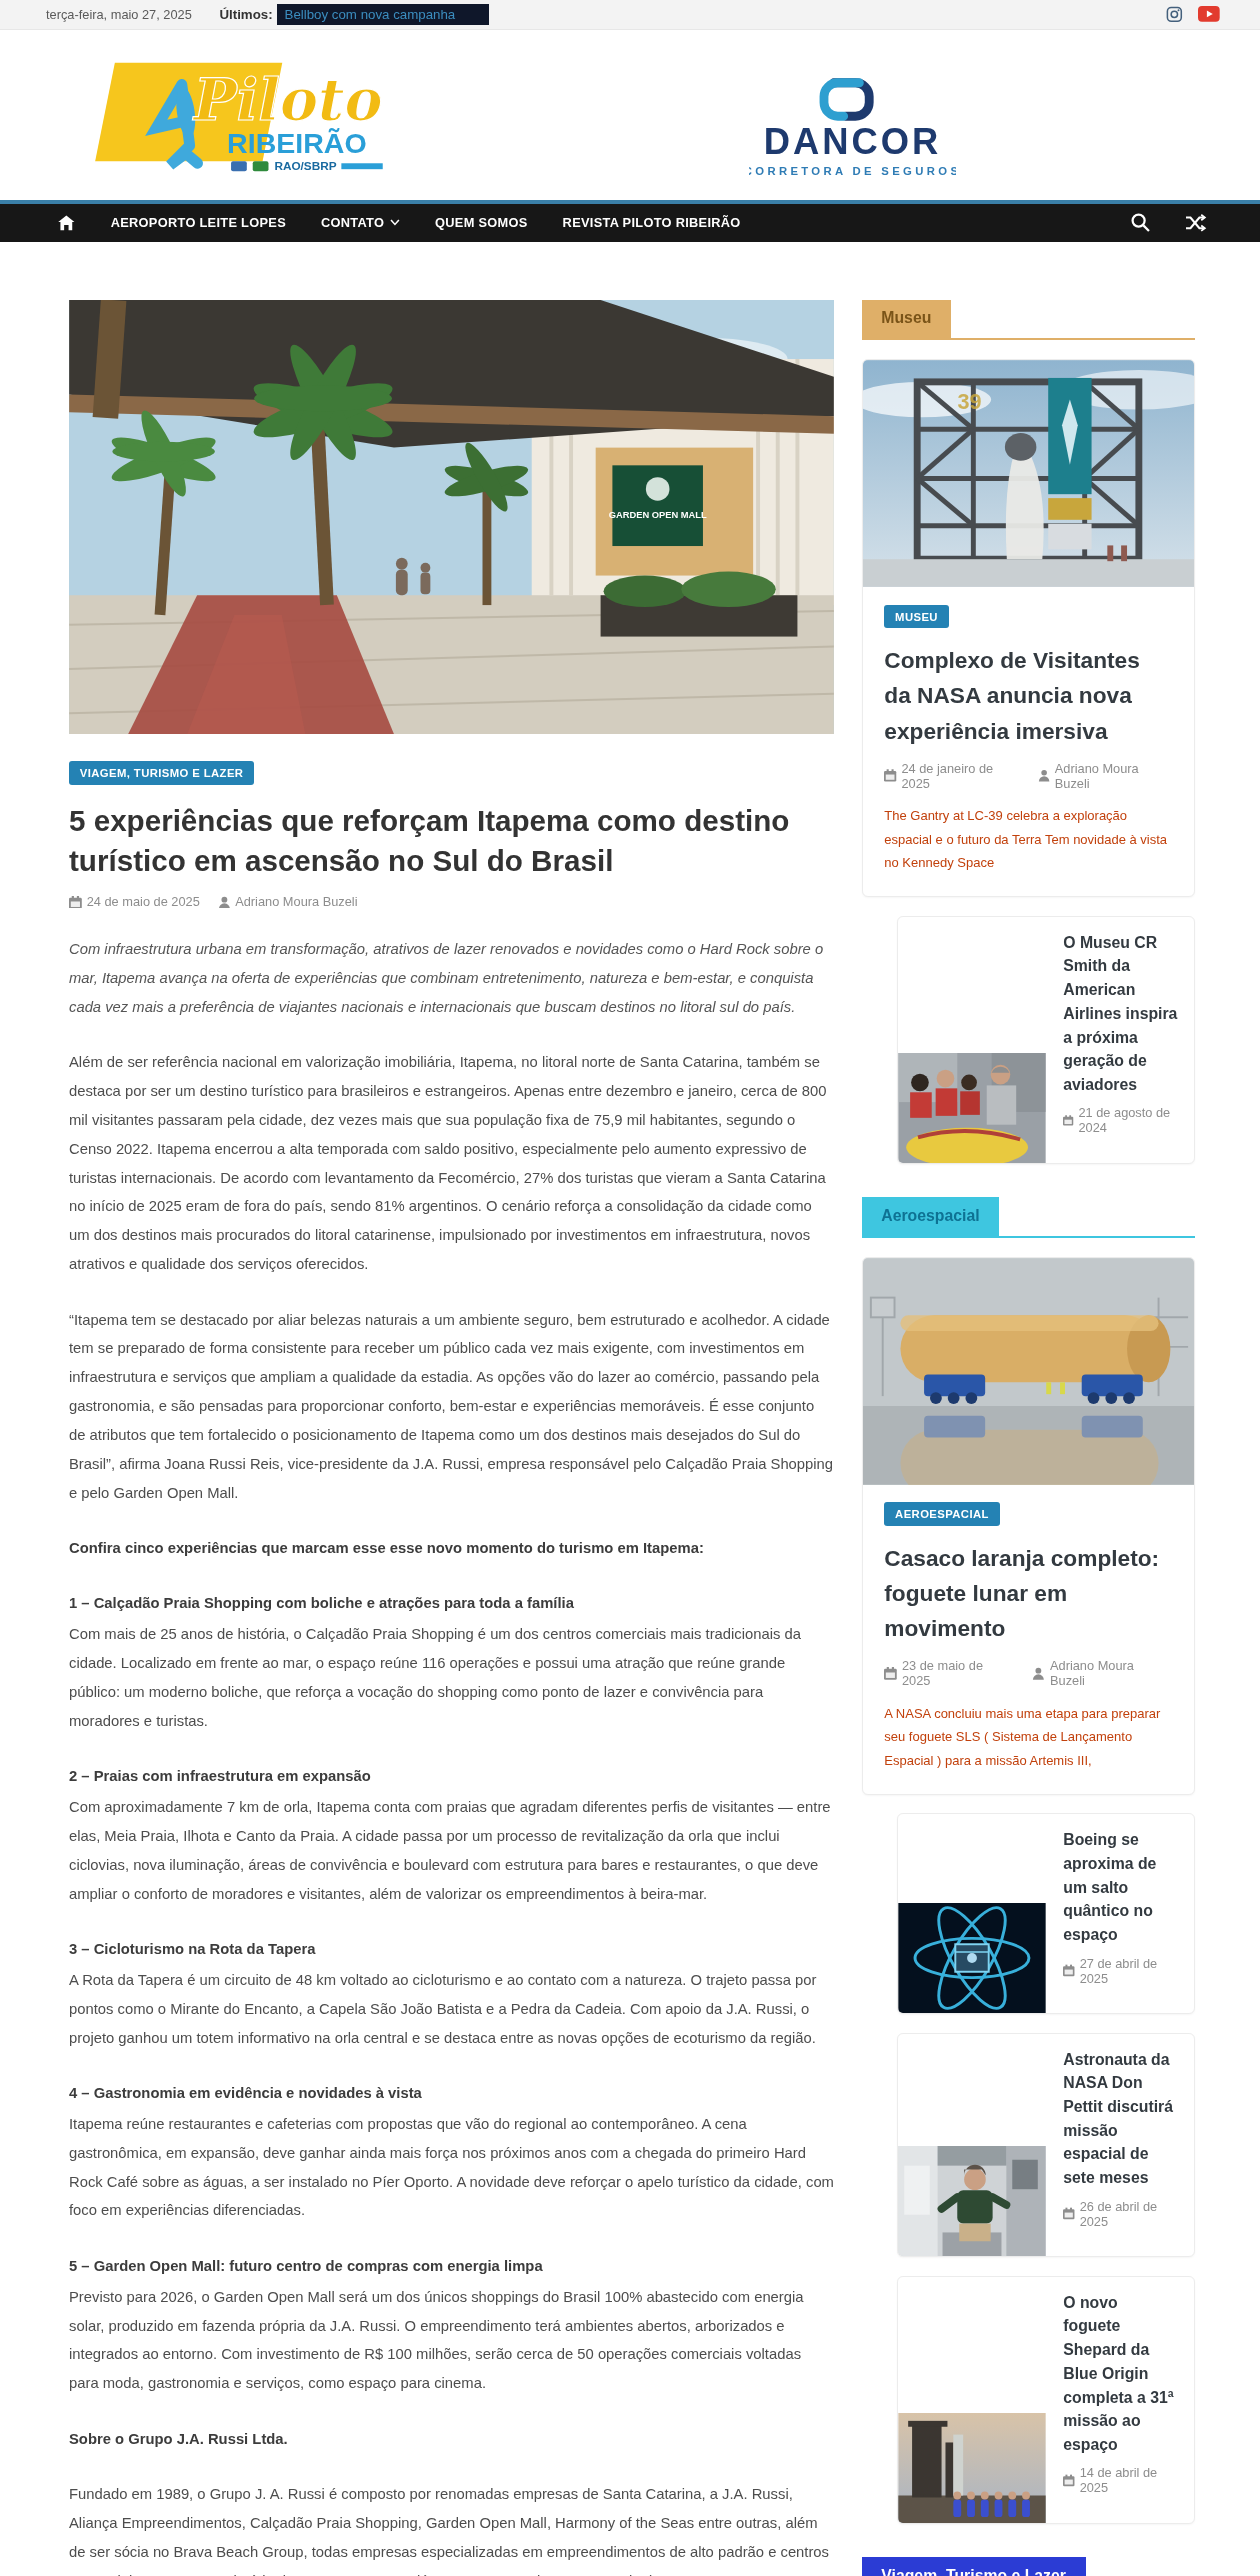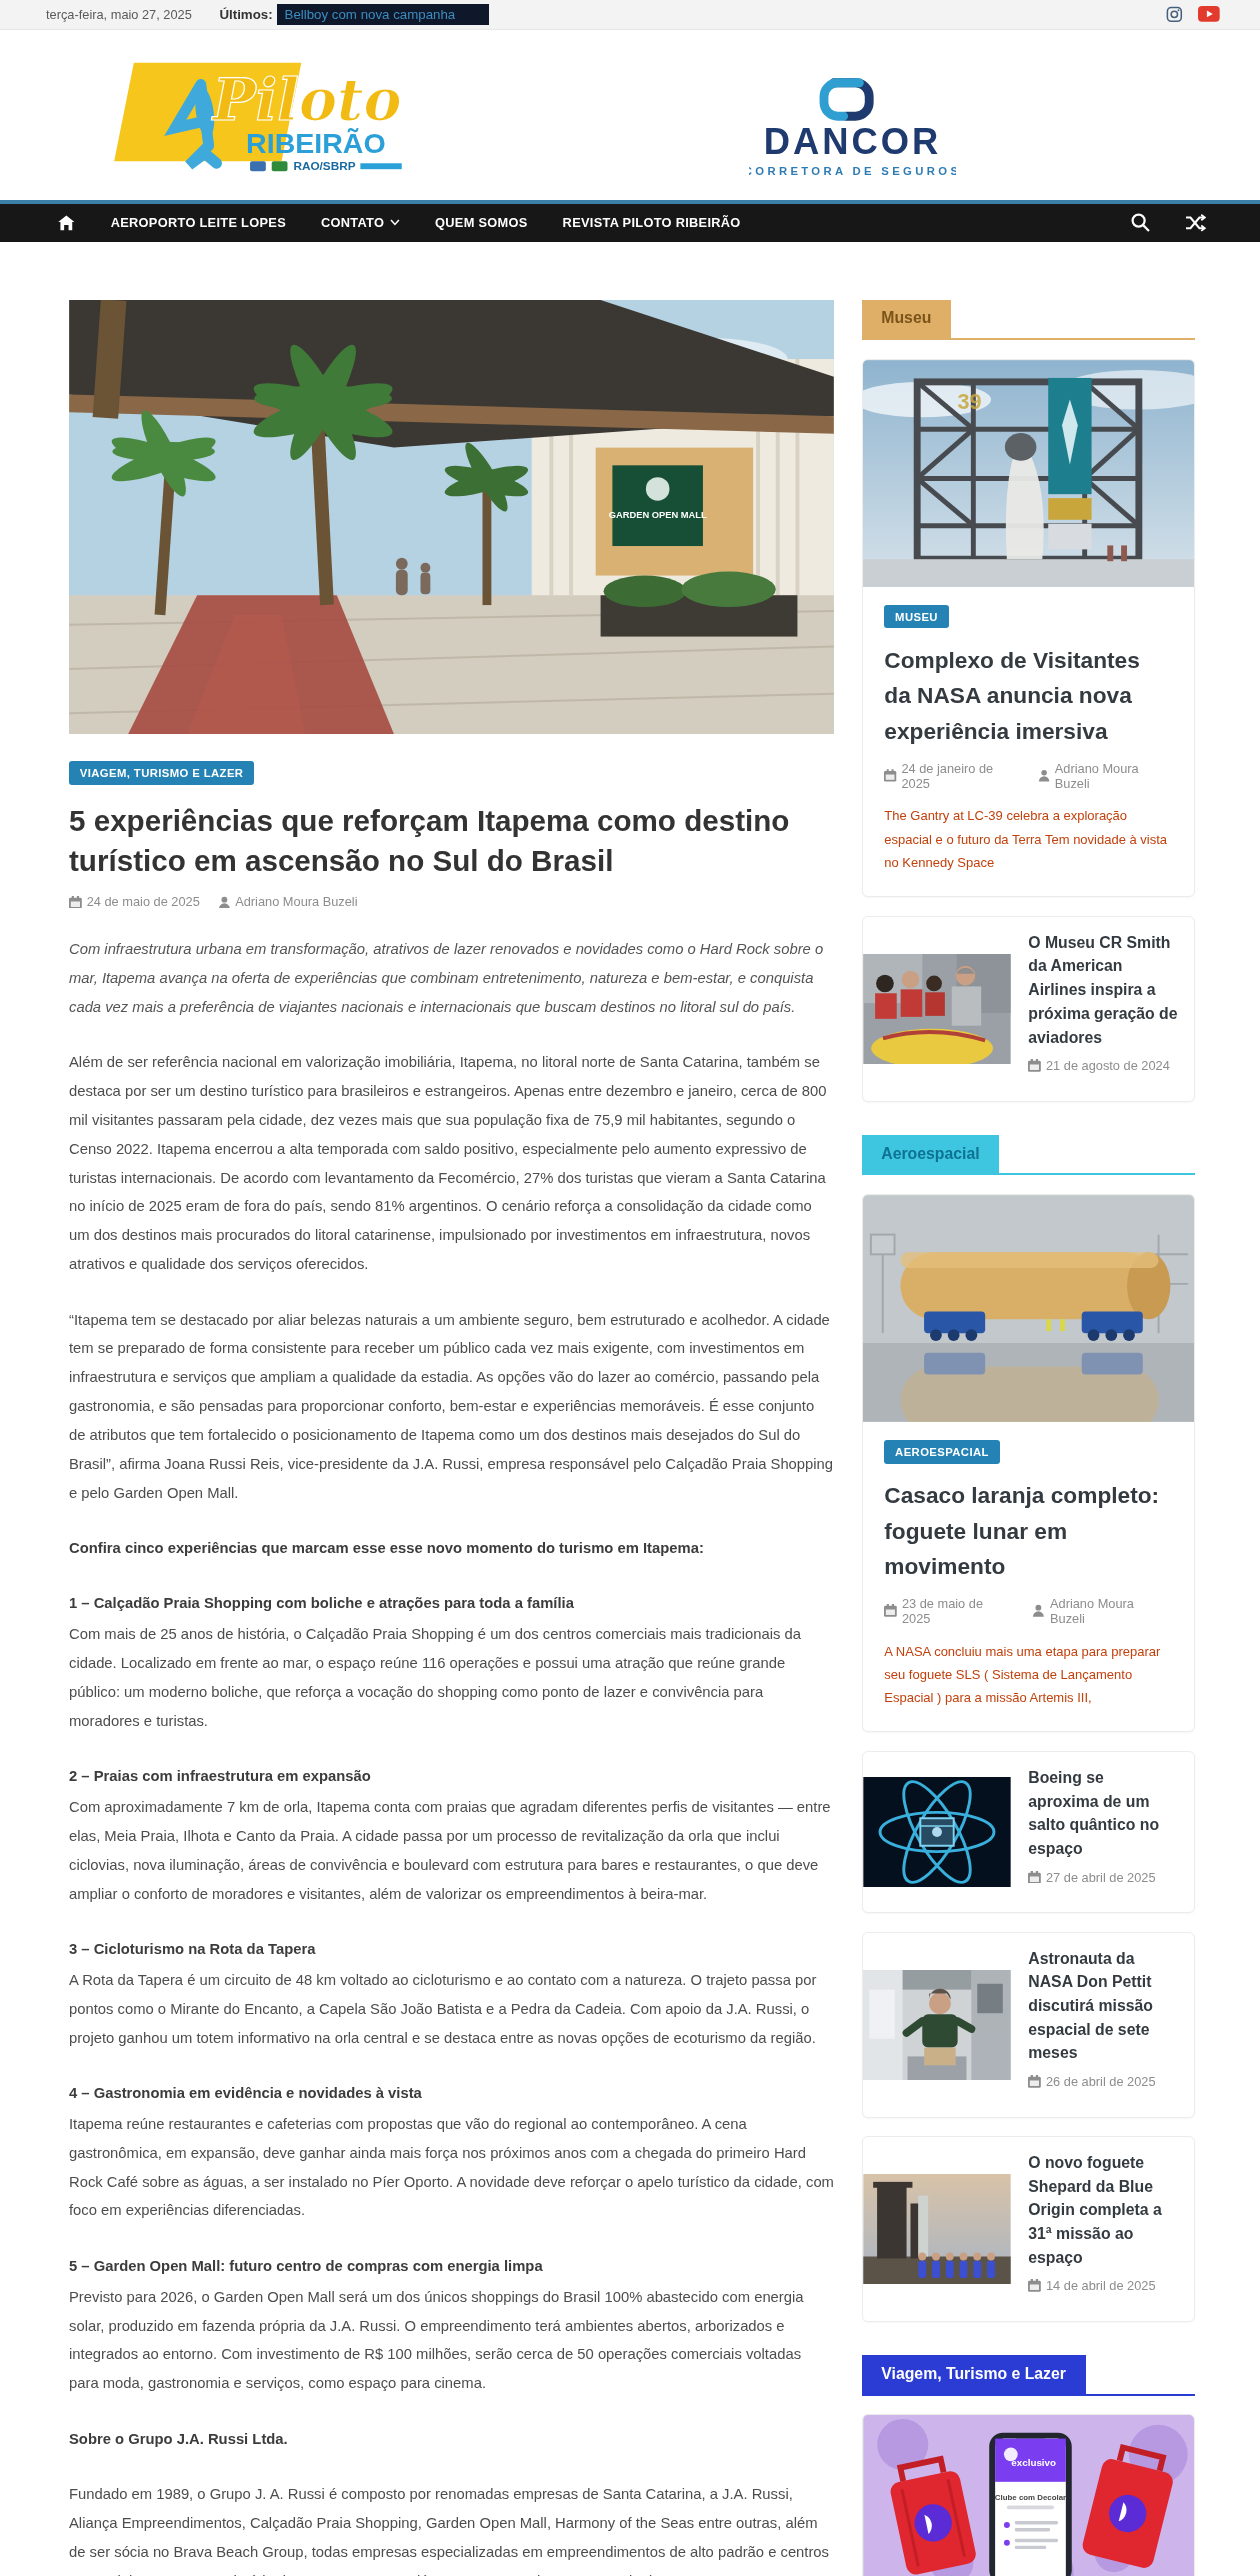--- a/index.html
+++ b/index.html
@@ -11,21 +11,21 @@
   
   .topbar{height:29.6px;background:#f3f3f3;border-bottom:1px solid #e7e7e7;display:flex;align-items:center;padding:0 41px 0 46px;font-size:12.8px;color:#5a5a5a;}
   .topbar .date{margin-right:27.6px;}
   .topbar .latest{font-weight:bold;color:#333;font-size:13.3px;margin-right:4px;}
   .ticker{background:#0f172a;padding:3px 13.8px 3px 7.9px;min-width:212px;}
   .ticker a{color:#3b8dbf;text-decoration:none;font-size:13.3px;}
   .topbar .socials{margin-left:auto;display:flex;align-items:center;gap:15.8px;}
   .icn{display:inline-flex;align-items:center;justify-content:center;}
   
   .header{height:170px;background:#fff;position:relative;}
-  .logo{position:absolute;left:106px;top:21.7px;}
+  .logo{position:absolute;left:87px;top:21.7px;}
   .adlogo{position:absolute;left:749px;top:41px;text-decoration:underline;}
   
   .nav{border-top:4.9px solid #3a7fa8;background:#171717;height:42px;display:flex;align-items:center;padding:0 54px 0 57px;gap:35px;}
   .nav a{color:#fff;text-decoration:none;font-size:12.8px;font-weight:bold;letter-spacing:0.3px;display:flex;align-items:center;gap:5.9px;}
   .nav .right{margin-left:auto;display:flex;gap:35px;}
   
   .content{display:flex;margin:58px 0 0 69px;width:1126px;gap:27.6px;align-items:flex-start;}
   .main{width:765px;}
   .sidebar{width:333px;}
   
@@ -46,21 +46,21 @@
   .side-section{margin-bottom:33px;}
   .side-head{border-bottom:2px solid;line-height:0;}
   .side-tab{display:inline-block;padding:9.9px 19.7px;font-size:15.8px;font-weight:bold;line-height:1.2;}
   .card{border:1px solid #ececec;border-radius:5.9px;background:#fff;box-shadow:0 1px 2px rgba(0,0,0,.04);margin-top:18.7px;overflow:hidden;}
   .card-img{width:100%;overflow:hidden;background:#dde3e6;line-height:0;}
   .card-img svg{display:block;}
   .card-body{padding:17.7px 21.7px 21.7px;}
   .card-title{font-size:22.7px;line-height:1.55;font-weight:bold;color:#333a40;margin:14.8px 0 11.8px;cursor:pointer;}
   .card .meta{margin-bottom:13.8px;}
   .excerpt{font-size:13px;line-height:1.8;color:#c2410c;}
-  .mini{display:flex;align-items:center;}
+  .mini{display:flex;align-items:flex-end;margin-left:35px;}
   .mini .mini-img{flex:0 0 148px;line-height:0;}
   .mini .mini-txt{padding:13.8px 15.8px 13.8px 17.7px;}
   .mini h4{font-size:15.8px;line-height:1.5;font-weight:bold;color:#333a40;margin-bottom:8.9px;cursor:pointer;}
   .mini .meta{font-size:12.8px;}
 </style>
 </head>
 <body>
 
 <div class="topbar">
   <span class="date">terça-feira, maio 27, 2025</span>

